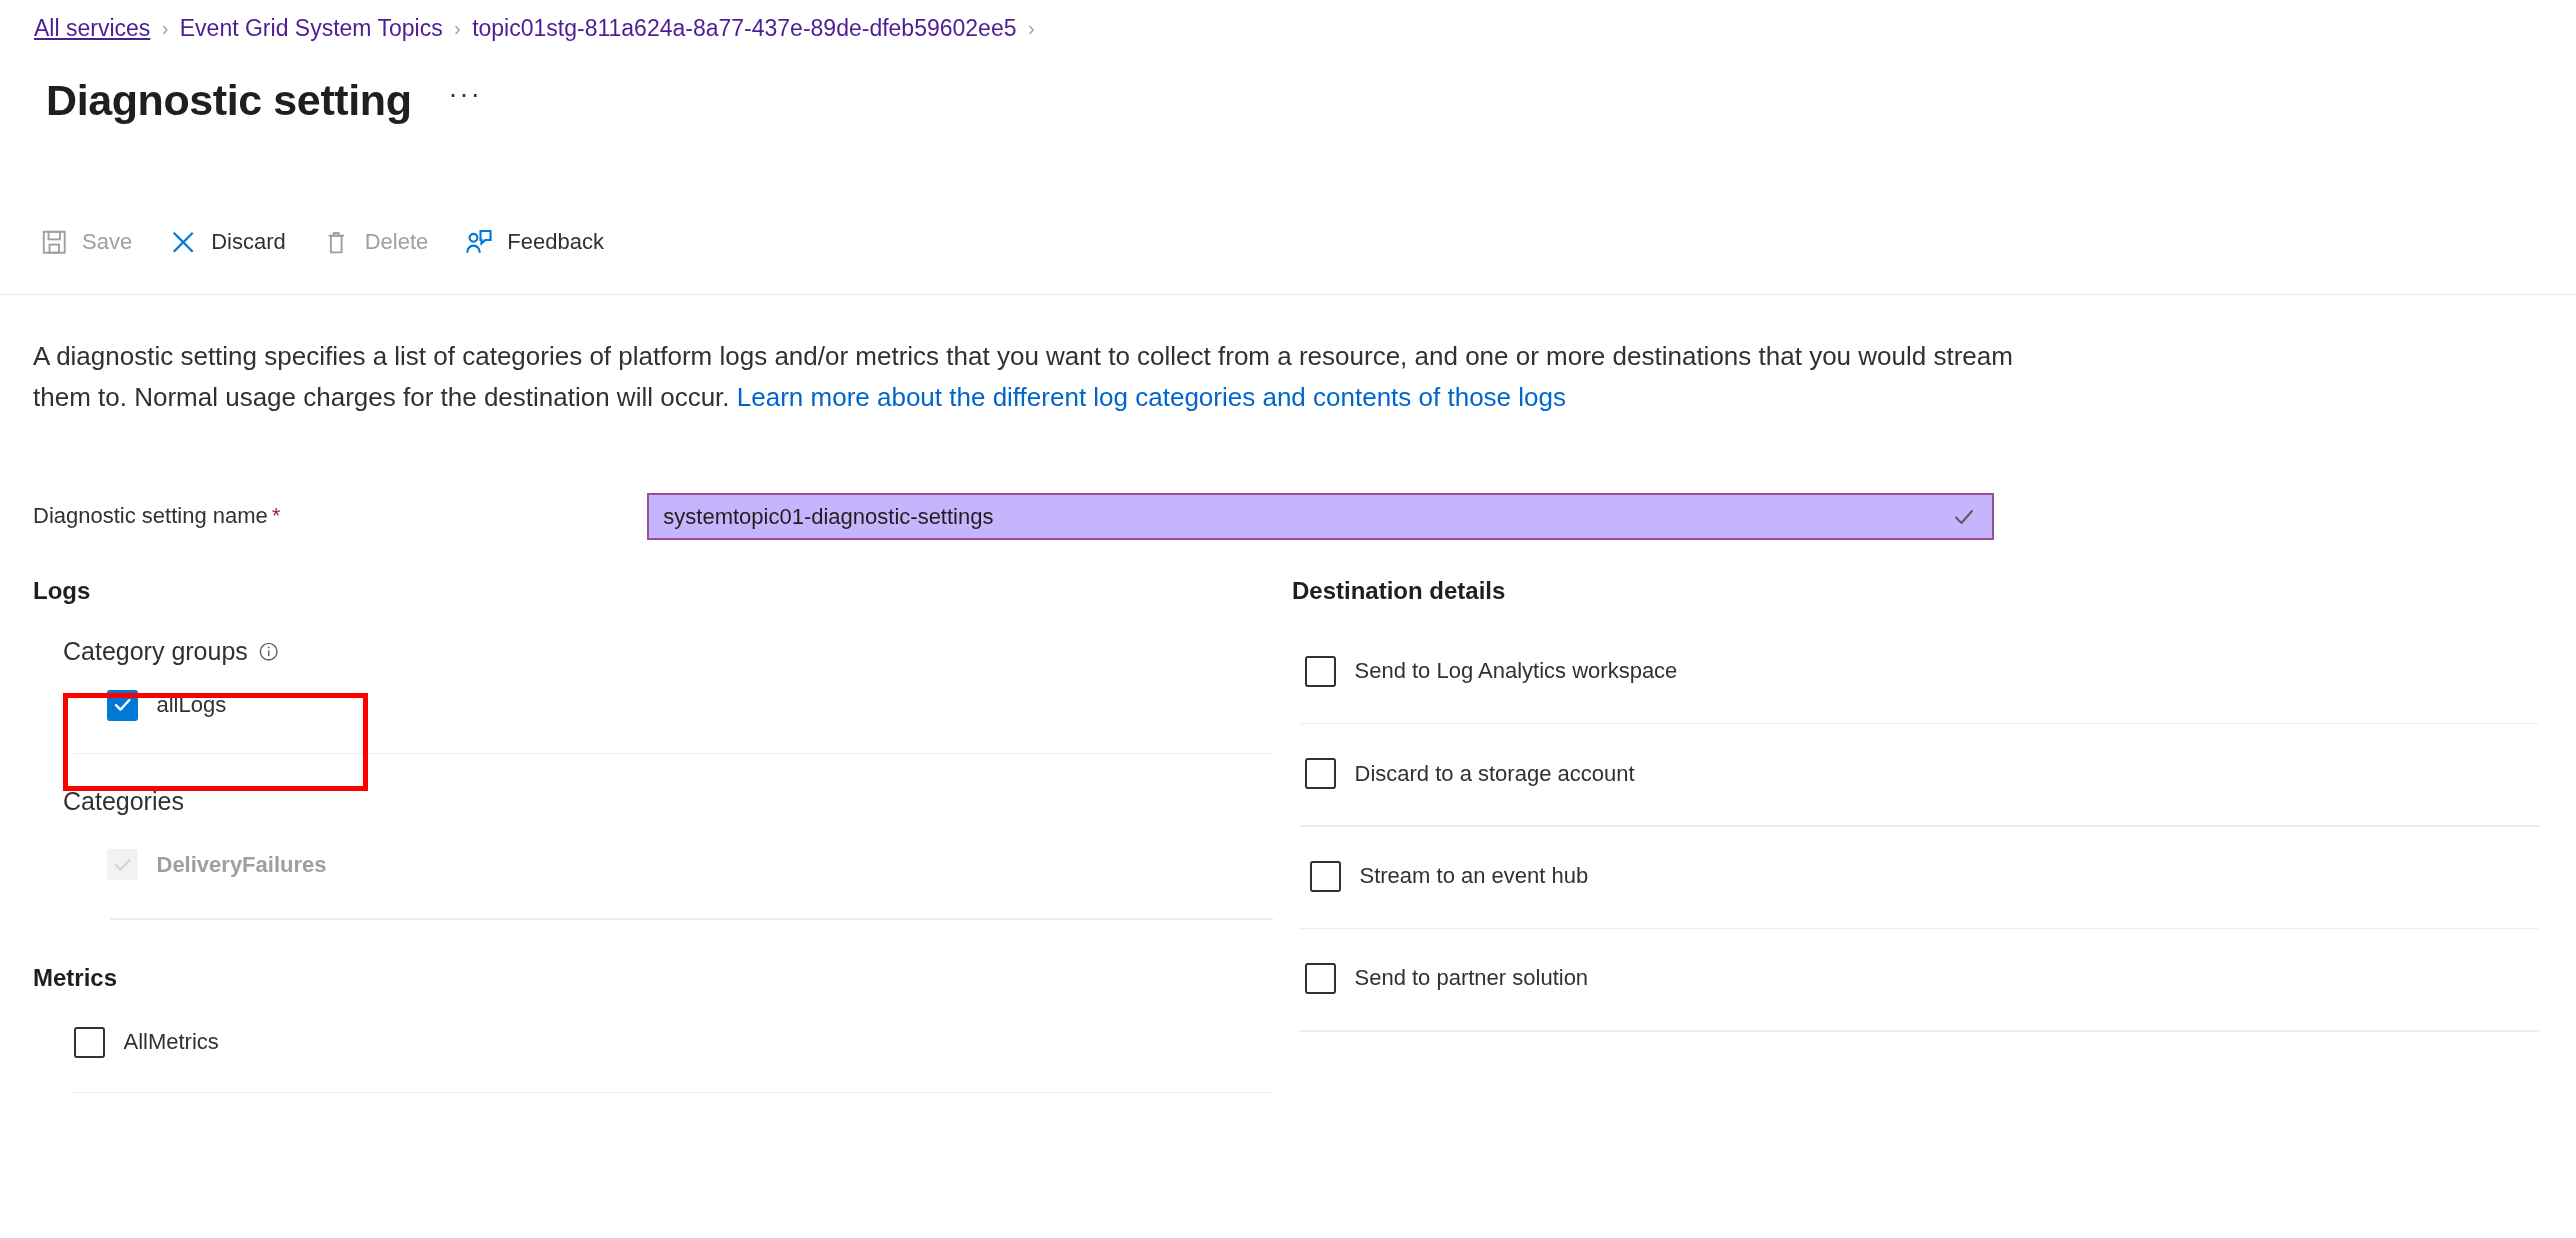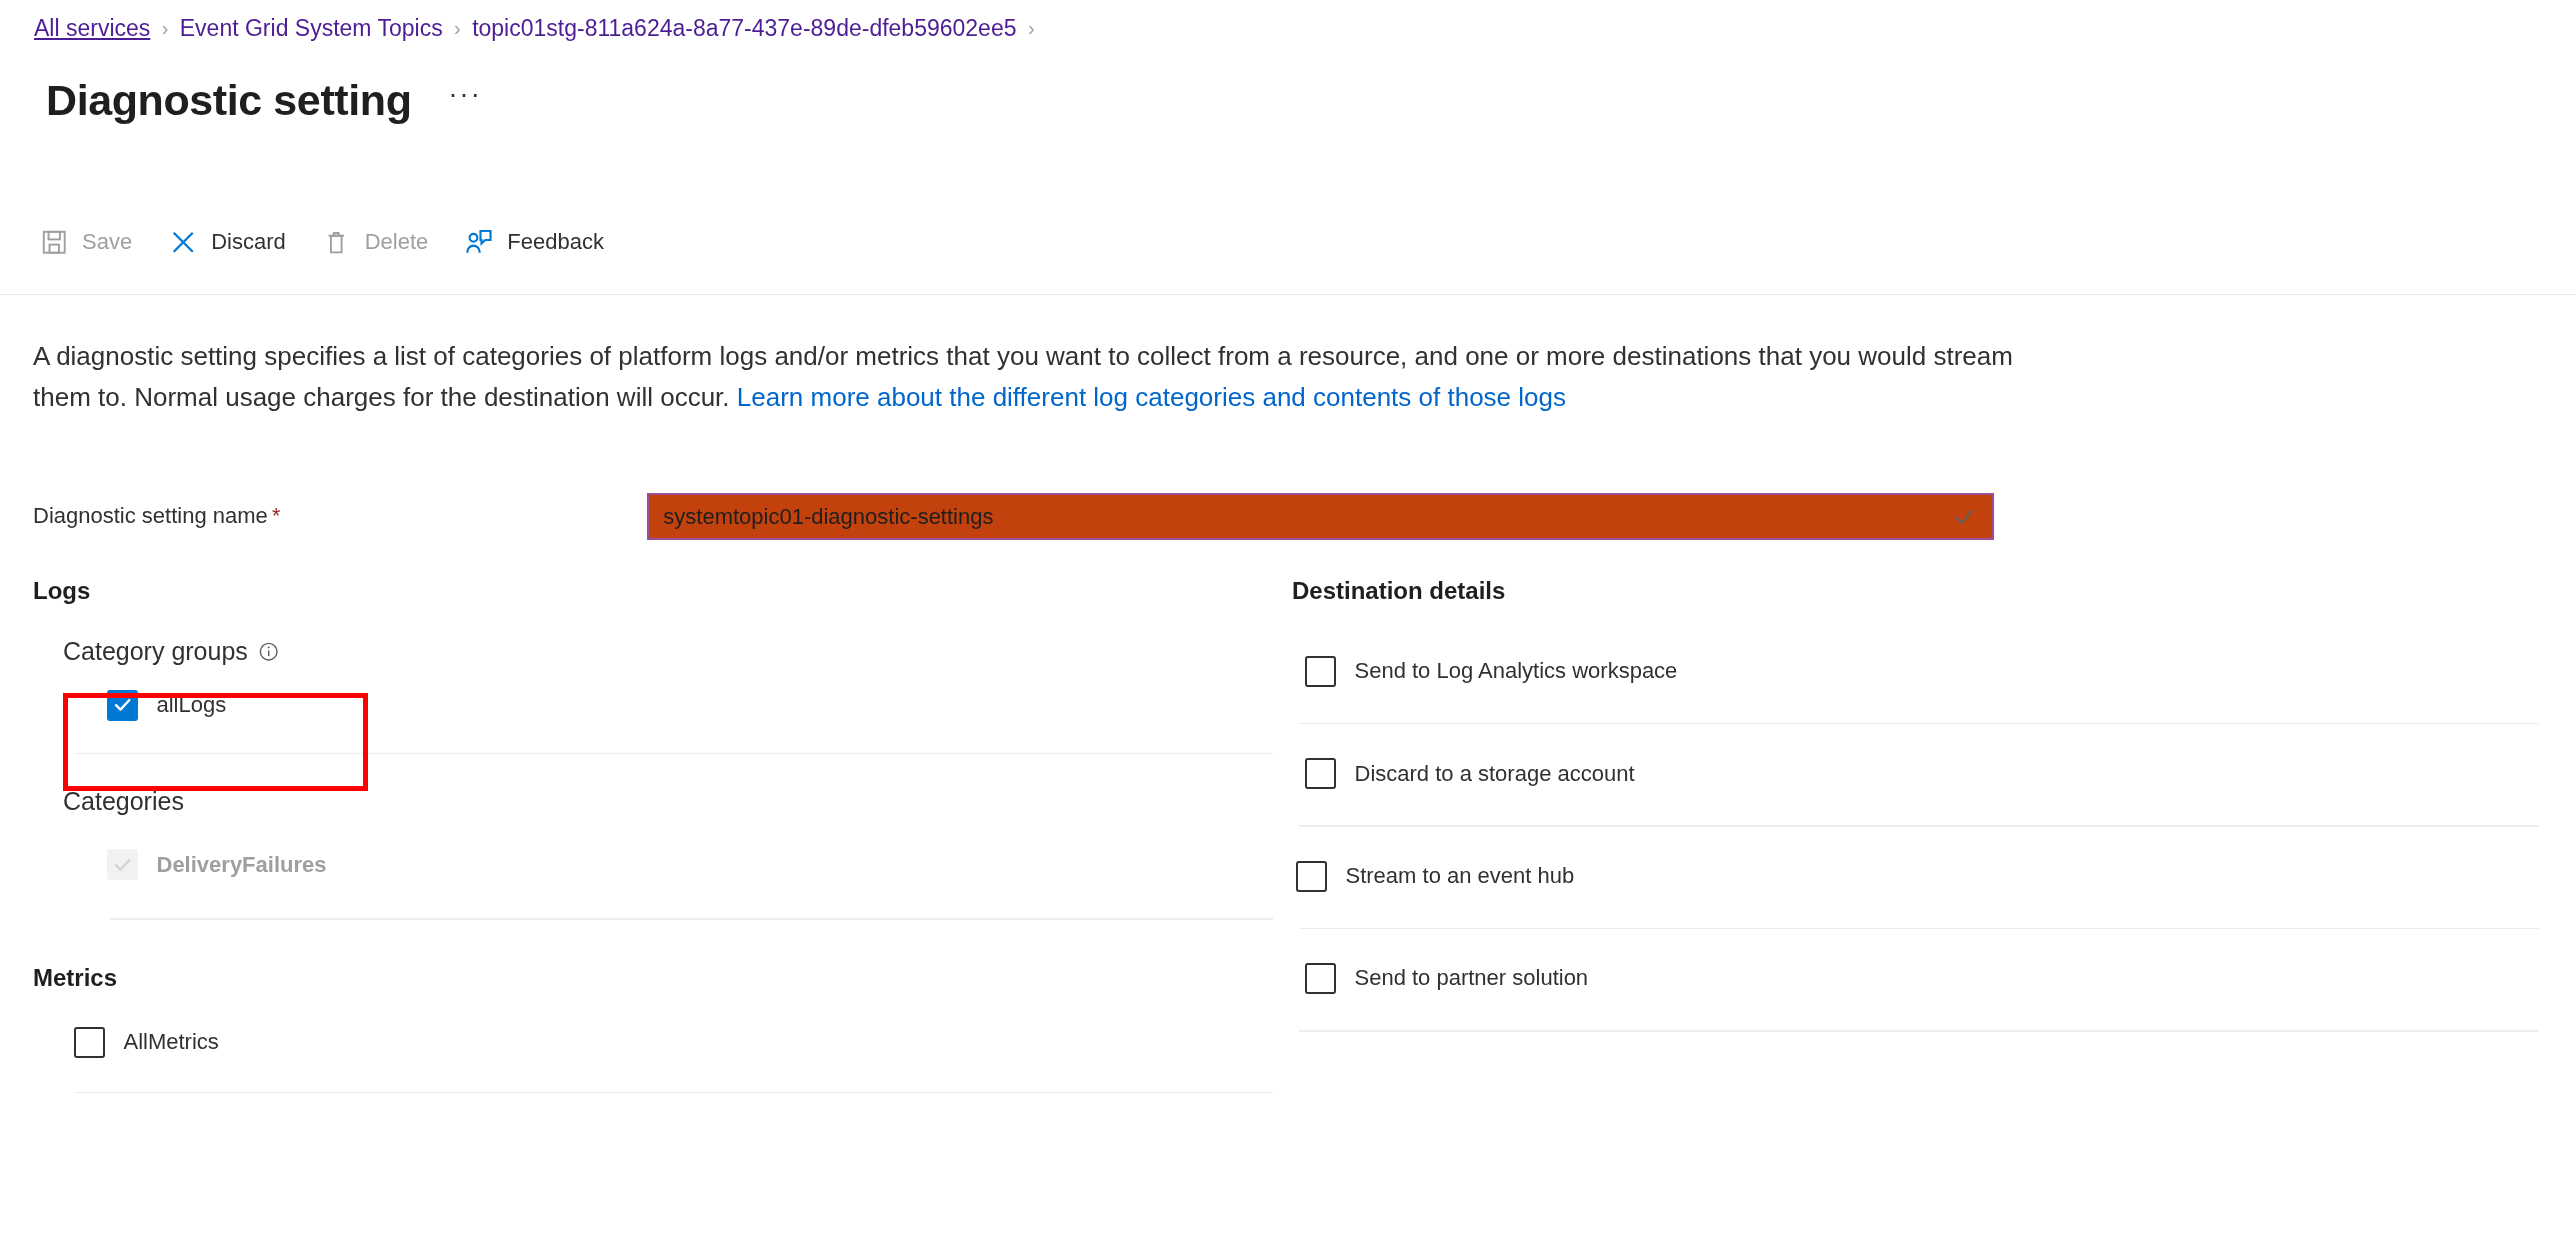--- a/index.html
+++ b/index.html
@@ -141,21 +141,21 @@
   .req-star {
     color: #a4262c;
     margin-left: 4.3px;
     font-size: 21.4px;
   }
   .name-input-wrap {
     position: relative;
     width: 1347px;
     height: 47px;
     border: 2.1px solid #9B4F96;
-    background: #c2410c;
+    background: #c4b5fd;
     box-sizing: border-box;
     display: flex;
     align-items: center;
   }
   .name-input {
     border: none;
     outline: none;
     font-family: "Liberation Sans", sans-serif;
     font-size: 22px;
     color: #201f1e;
@@ -408,21 +408,21 @@
     <span class="cb-label">Send to Log Analytics workspace</span>
   </div>
   <div class="hr" style="margin-top:36px; margin-left:7.1px; width:1240px;"></div>
 
   <div class="cb-row" style="margin-top:34px; margin-left:13px;">
     <span class="cb"></span>
     <span class="cb-label">Discard to a storage account</span>
   </div>
   <div class="hr" style="margin-top:36px; margin-left:7.1px; width:1240px;"></div>
 
-  <div class="cb-row" style="margin-top:34px; margin-left:4px;text-align:right;">
+  <div class="cb-row" style="margin-top:34px; margin-left:18px;text-align:right;">
     <span class="cb"></span>
     <span class="cb-label">Stream to an event hub</span>
   </div>
   <div class="hr" style="margin-top:36px; margin-left:7.1px; width:1240px;"></div>
 
   <div class="cb-row" style="margin-top:34px; margin-left:13px;">
     <span class="cb"></span>
     <span class="cb-label">Send to partner solution</span>
   </div>
   <div class="hr" style="margin-top:36px; margin-left:7.1px; width:1240px;"></div>

